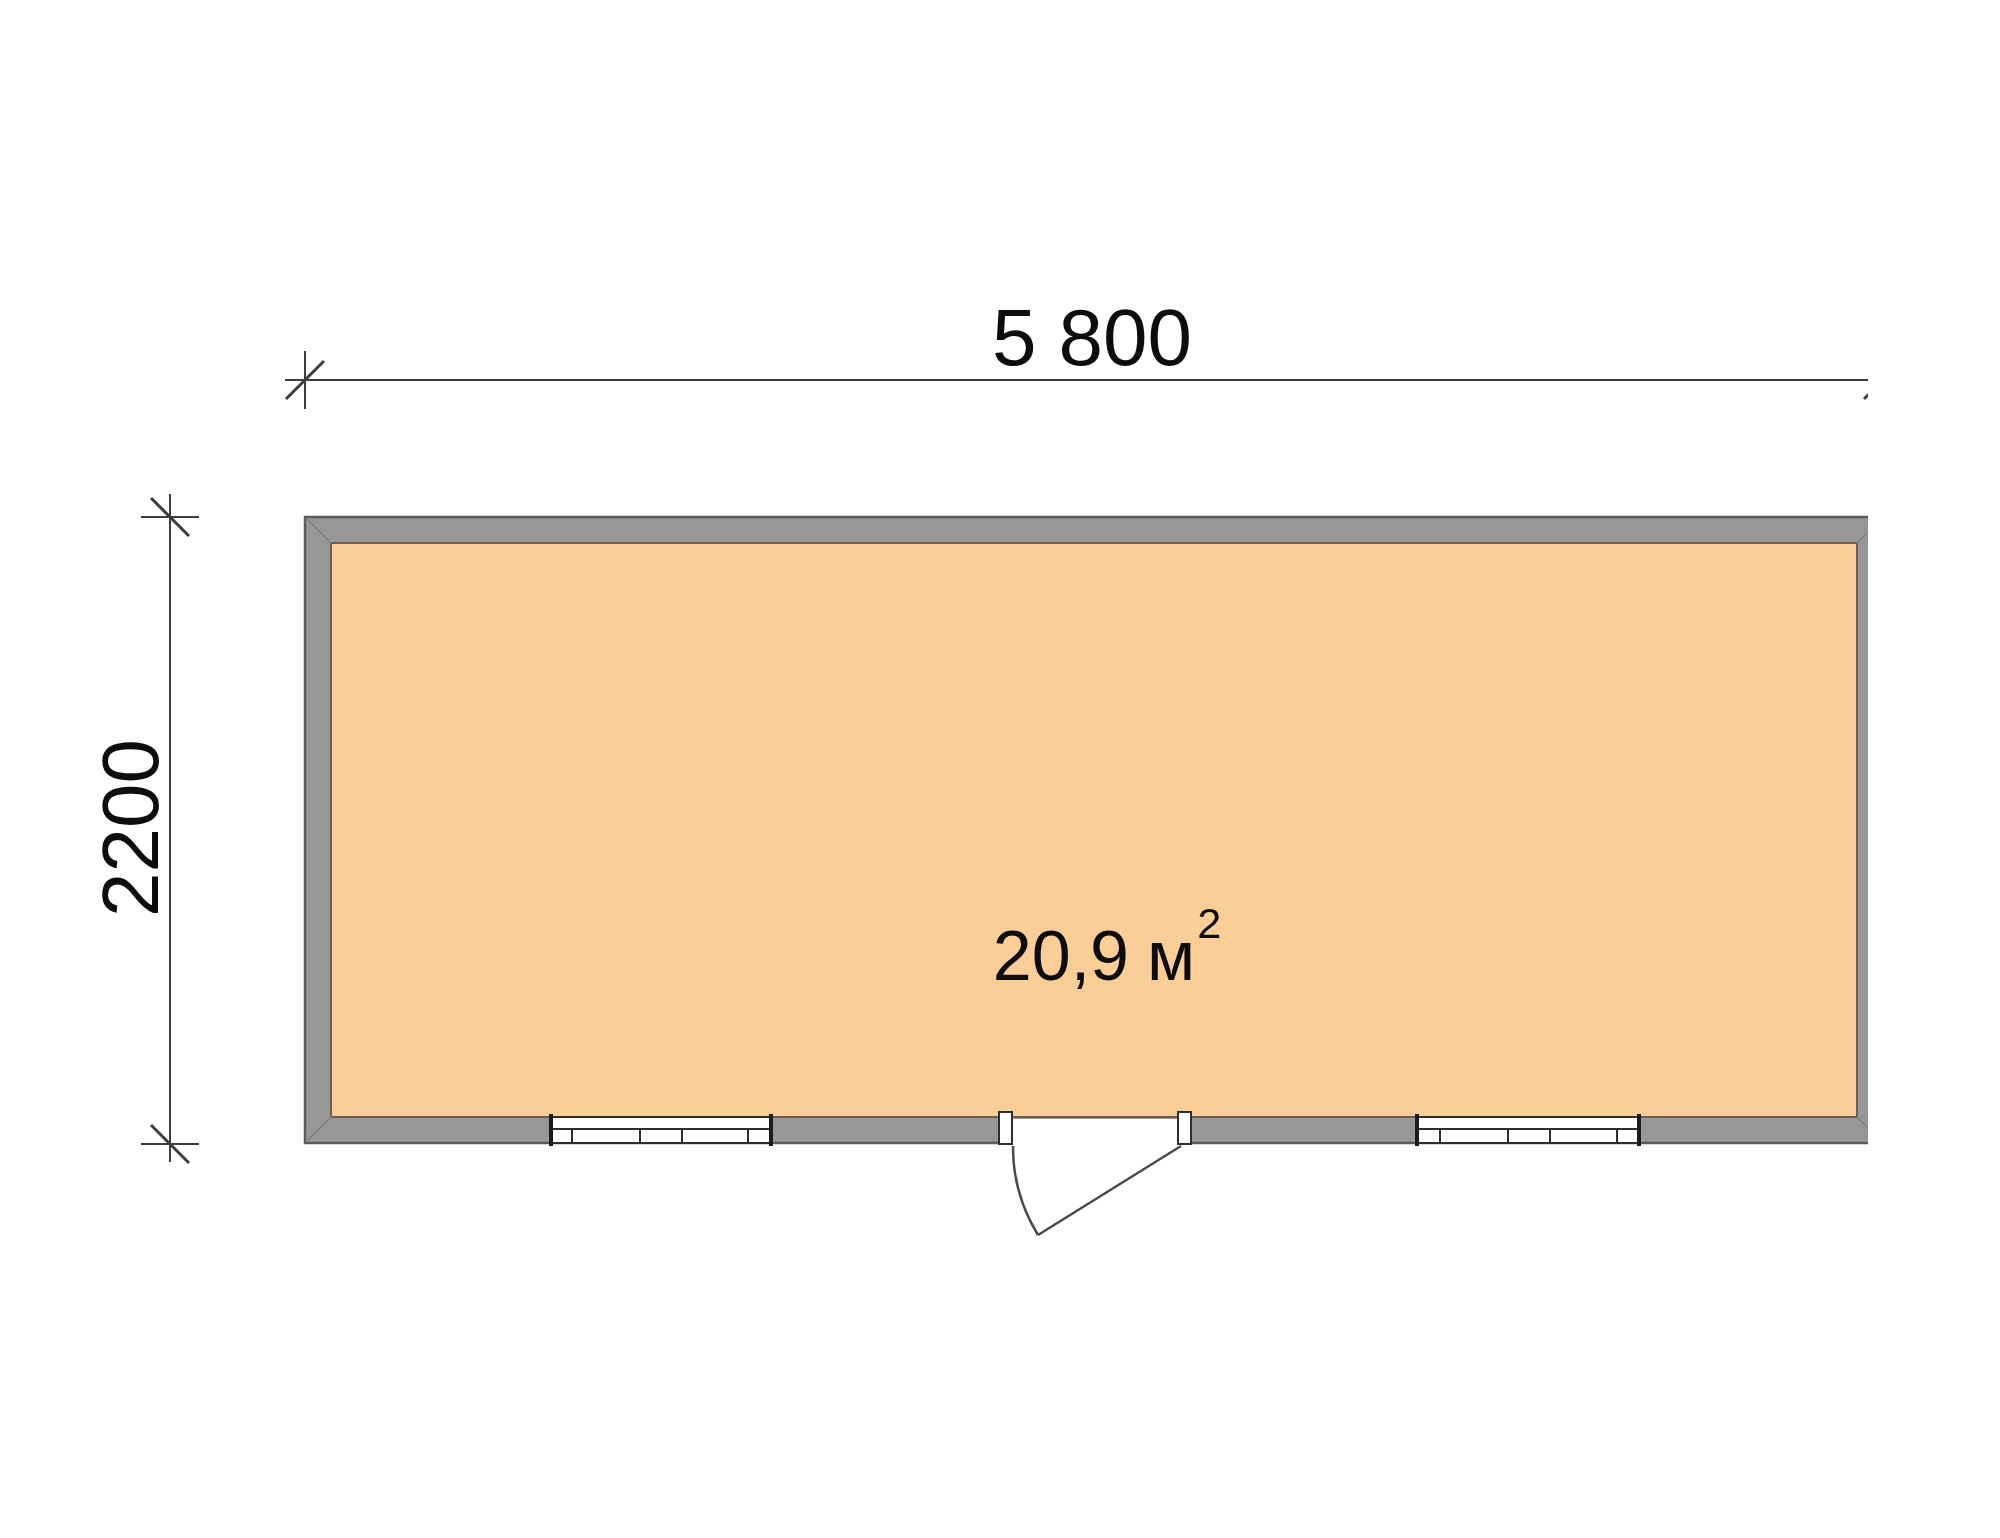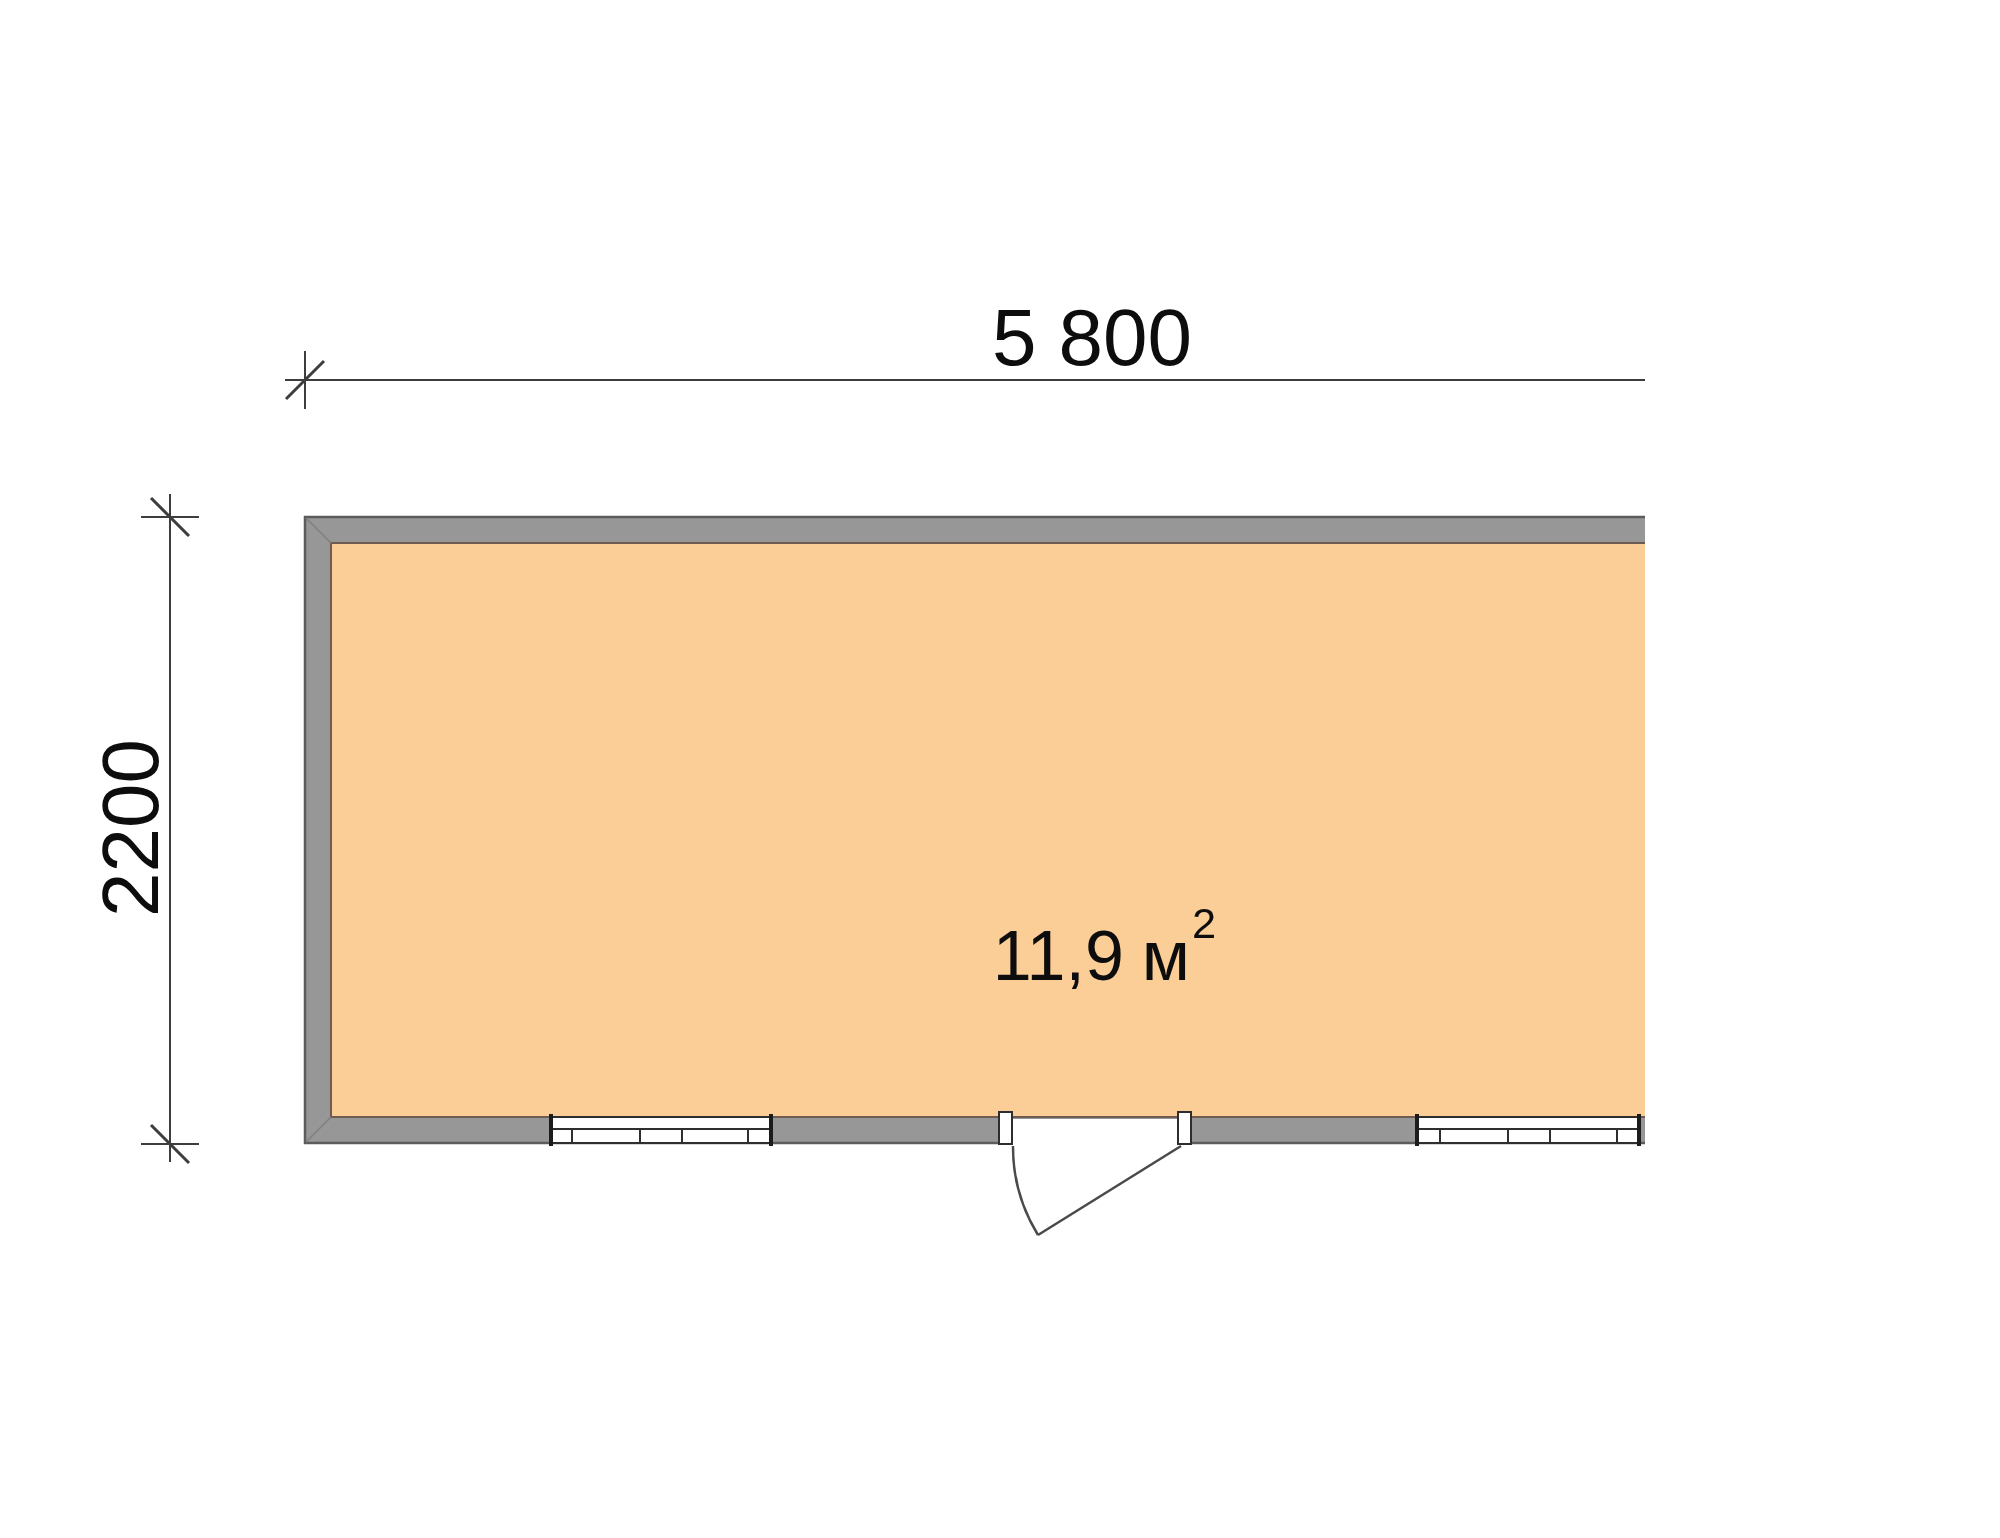--- a/index.html
+++ b/index.html
@@ -8,21 +8,21 @@
     --wall-edge:#5c5c5c;
     --floor-fill:#FBCD97;
     --floor-edge:#6e5b51;
     --opening-line:#2e2e2e;
     --dim-line:#3d3d3d;
     --text:#0d0d0d;
   }
   html,body{margin:0;padding:0;background:var(--background);}
   .canvas{
     position:relative;
-    width:1645px;height:1538px;
+    width:1868px;height:1538px;
     background:var(--background);
     font-family:"Liberation Sans","DejaVu Sans",sans-serif;
     color:var(--text);
     overflow:hidden;
   }
   .plan-svg{position:absolute;left:0;top:0;width:2000px;height:1538px;}
 
   
   .wall{fill:var(--wall-fill);stroke:var(--wall-edge);stroke-width:2.5;}
   .floor{fill:var(--floor-fill);stroke:var(--floor-edge);stroke-width:2;}
@@ -93,16 +93,16 @@
       <path class="dim-slash" d="M151 498 L189 536 M151 1125 L189 1163"></path>
     </g>
   </svg>
 
   <div class="label dim-width-label">5 800</div>
 
   <div class="label dim-height-label">2200</div>
 
 
   <div class="label room-area">
-    <span>11,9</span><span class="unit">м</span><sup>2</sup>
+    <span>20,9</span><span class="unit">м</span><sup>2</sup>
   </div>
 
 </div>
 
 </body></html>

